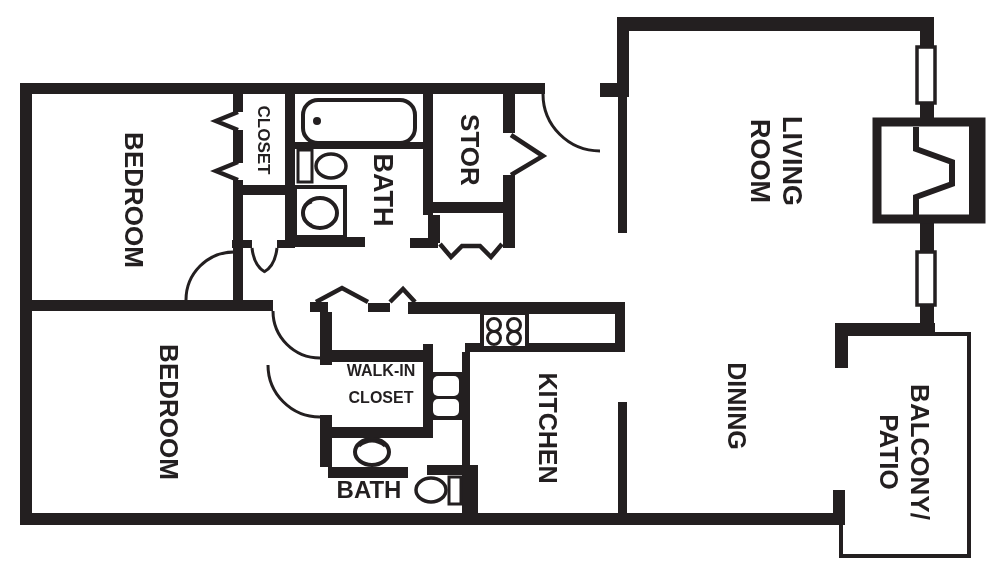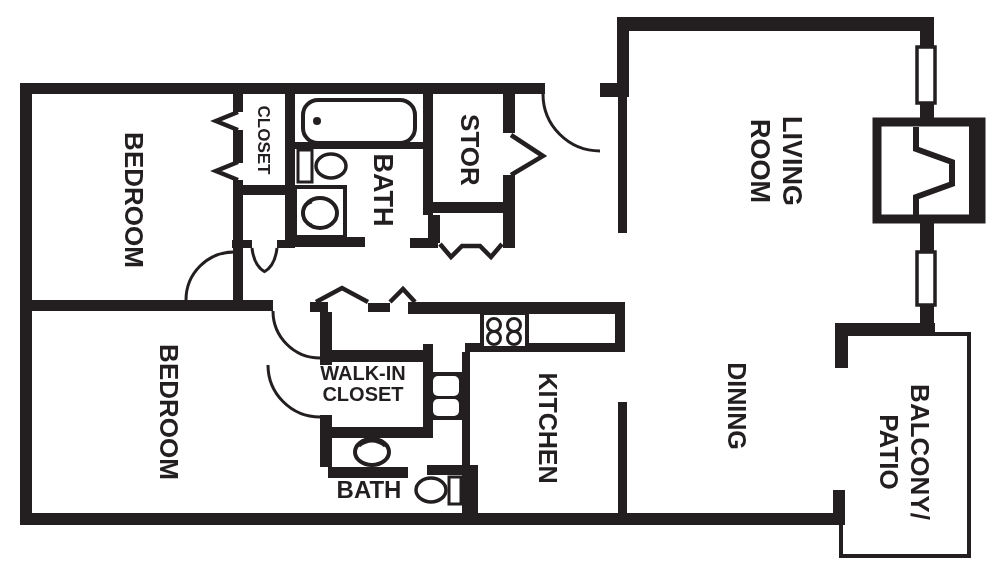--- a/index.html
+++ b/index.html
@@ -148,20 +148,20 @@
     </g>
   </svg>
 
   <div class="lbl rot" style="left:134px;top:200px;font-size:26px;">BEDROOM</div>
   <div class="lbl rot" style="left:263px;top:140px;font-size:17px;">CLOSET</div>
   <div class="lbl rot" style="left:382px;top:190px;font-size:27px;">BATH</div>
   <div class="lbl rot" style="left:470px;top:150px;font-size:26px;">STOR</div>
   <div class="lbl rot" style="left:776px;top:161px;font-size:27px;line-height:32px;">LIVING
 ROOM</div>
   <div class="lbl rot" style="left:169px;top:412px;font-size:26px;">BEDROOM</div>
-  <div class="lbl" style="left:363px;top:384px;font-size:20px;line-height:21px;">WALK-IN
+  <div class="lbl" style="left:381px;top:384px;font-size:16px;line-height:27px;">WALK-IN
 CLOSET</div>
   <div class="lbl rot" style="left:547px;top:428px;font-size:25px;">KITCHEN</div>
   <div class="lbl rot" style="left:736px;top:406px;font-size:25px;">DINING</div>
   <div class="lbl" style="left:369px;top:490px;font-size:24px;">BATH</div>
   <div class="lbl rot" style="left:904px;top:452px;font-size:26px;line-height:31px;">BALCONY/
 PATIO</div>
 </div>
 
 </body></html>

